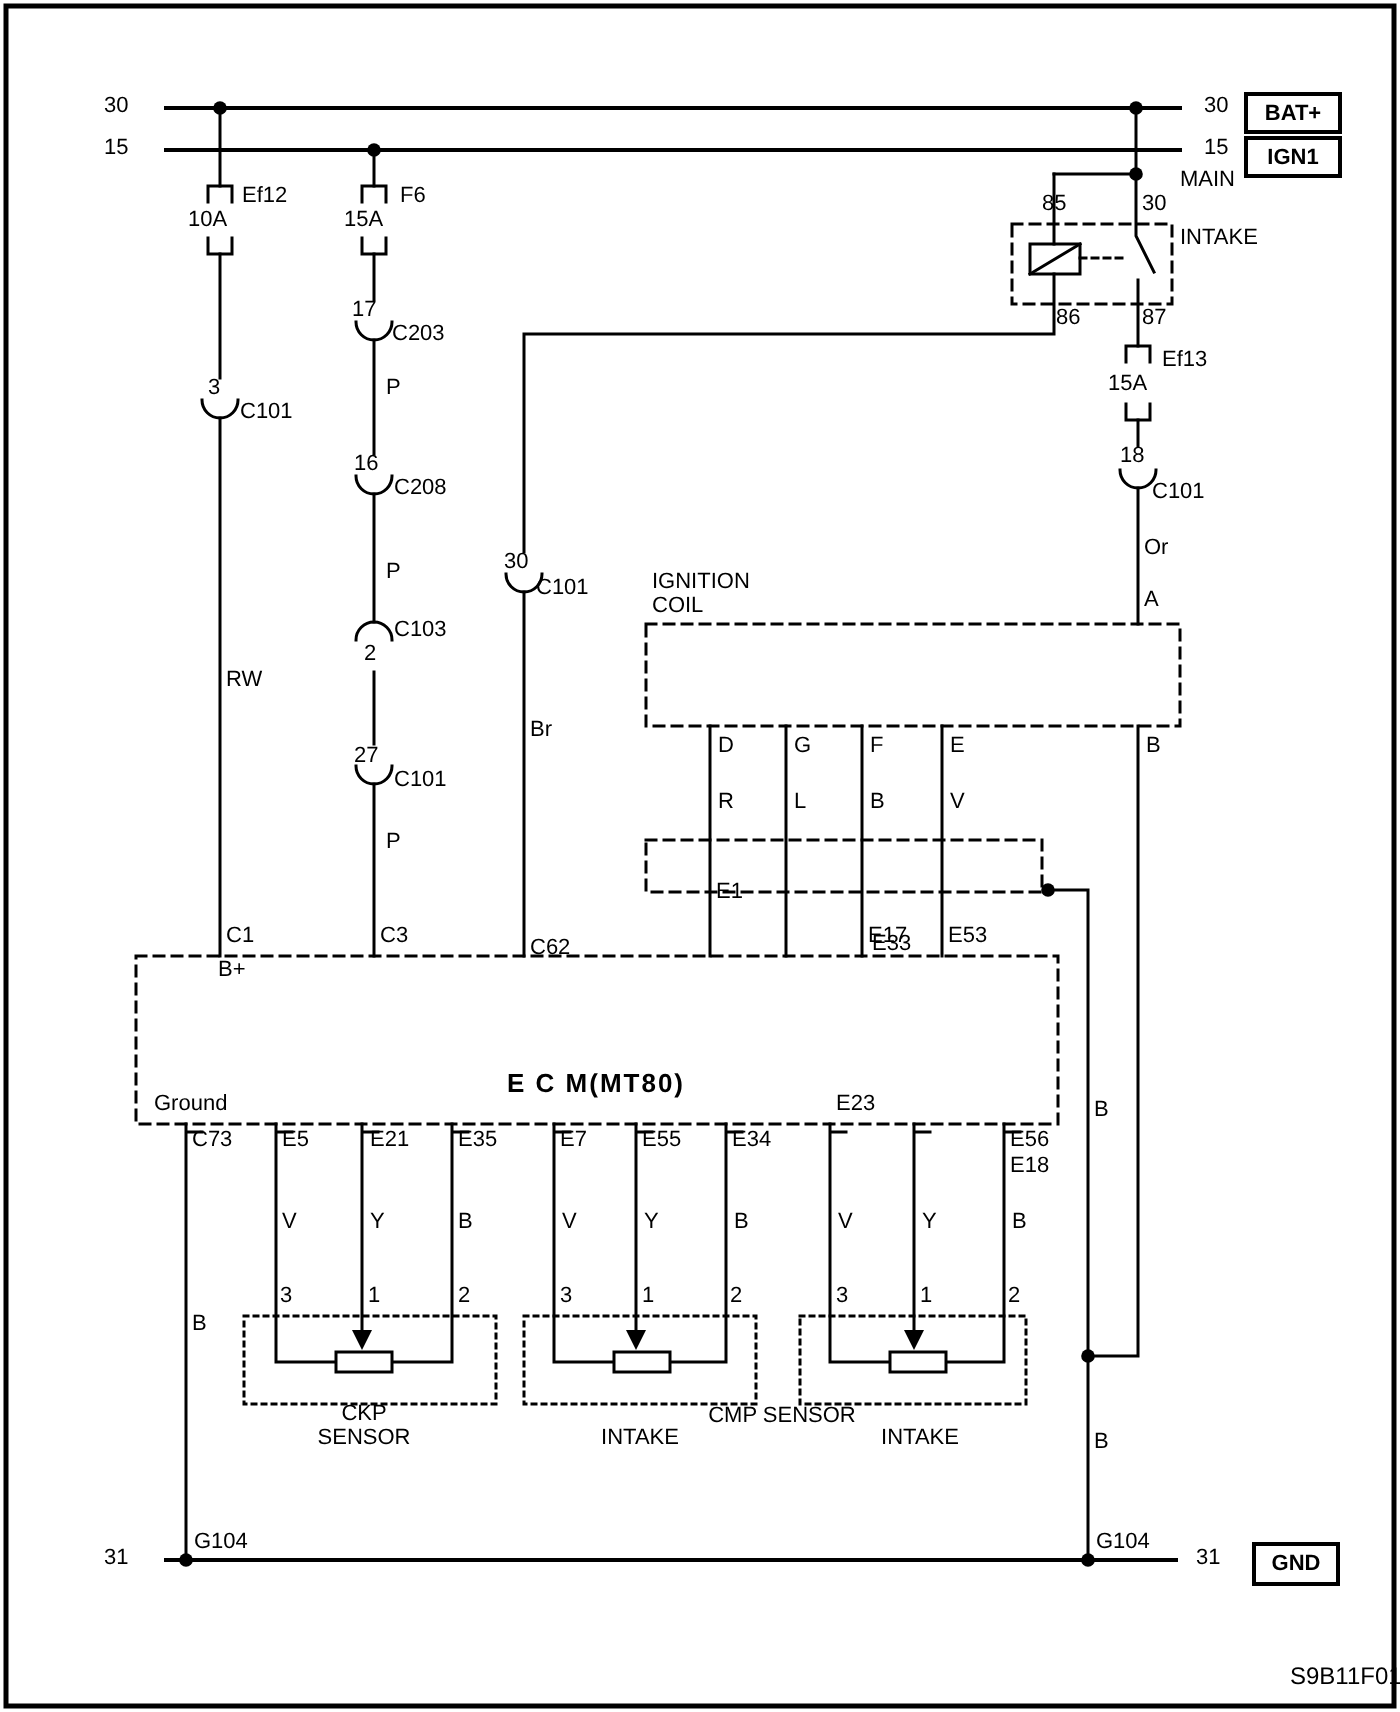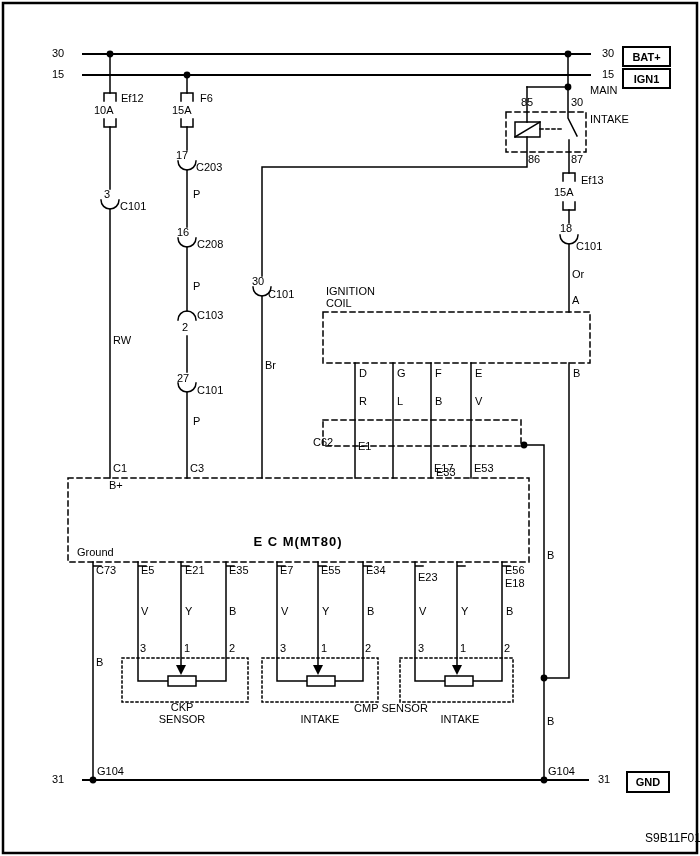--- a/index.html
+++ b/index.html
@@ -164,36 +164,36 @@
       <div class="lbl" style="left: 435px; top: 368px;">F</div>
       <div class="lbl" style="left: 475px; top: 368px;">E</div>
       <div class="lbl" style="left: 573px; top: 368px;">B</div>
       <div class="lbl" style="left: 359px; top: 396px;">R</div>
       <div class="lbl" style="left: 397px; top: 396px;">L</div>
       <div class="lbl" style="left: 435px; top: 396px;">B</div>
       <div class="lbl" style="left: 475px; top: 396px;">V</div>
       <div class="lbl" style="left: 547px; top: 550px;">B</div>
       <div class="lbl" style="left: 113px; top: 463px;">C1</div>
       <div class="lbl" style="left: 190px; top: 463px;">C3</div>
-      <div class="lbl" style="left: 265px; top: 437px; margin-left: 48px;">C62</div>
+      <div class="lbl" style="left: 265px; top: 469px;">C62</div>
       <div class="lbl" style="left: 358px; top: 441px;">E1</div>
       <div class="lbl" style="left: 396px; top: 467px; padding-left: 40px;">E33</div>
       <div class="lbl" style="left: 434px; top: 463px;">E17</div>
       <div class="lbl" style="left: 474px; top: 463px;">E53</div>
       <div class="lbl" style="left: 109px; top: 480px;">B+</div>
       <div class="lbl c b big" style="left: 298px; top: 513px;">E C M(MT80)</div>
       <div class="lbl" style="left: 77px; top: 547px;">Ground</div>
       <div class="lbl" style="left: 96px; top: 565px;">C73</div>
       <div class="lbl" style="left: 141px; top: 565px;">E5</div>
       <div class="lbl" style="left: 185px; top: 565px;">E21</div>
       <div class="lbl" style="left: 229px; top: 565px;">E35</div>
       <div class="lbl" style="left: 280px; top: 565px;">E7</div>
       <div class="lbl" style="left: 321px; top: 565px;">E55</div>
       <div class="lbl" style="left: 366px; top: 565px;">E34</div>
-      <div class="lbl" style="left: 418px; top: 572px;">E23</div>
+      <div class="lbl" style="left: 418px; top: 547px;">E23</div>
       <div class="lbl" style="left: 460px; top: 565px; padding-left: 45px;">E56</div>
       <div class="lbl" style="left: 505px; top: 565px; margin-top: 13px;">E18</div>
       <div class="lbl" style="left: 96px; top: 657px;">B</div>
       <div class="lbl" style="left: 141px; top: 606px;">V</div>
       <div class="lbl" style="left: 185px; top: 606px;">Y</div>
       <div class="lbl" style="left: 229px; top: 606px;">B</div>
       <div class="lbl" style="left: 281px; top: 606px;">V</div>
       <div class="lbl" style="left: 322px; top: 606px;">Y</div>
       <div class="lbl" style="left: 367px; top: 606px;">B</div>
       <div class="lbl" style="left: 419px; top: 606px;">V</div>

